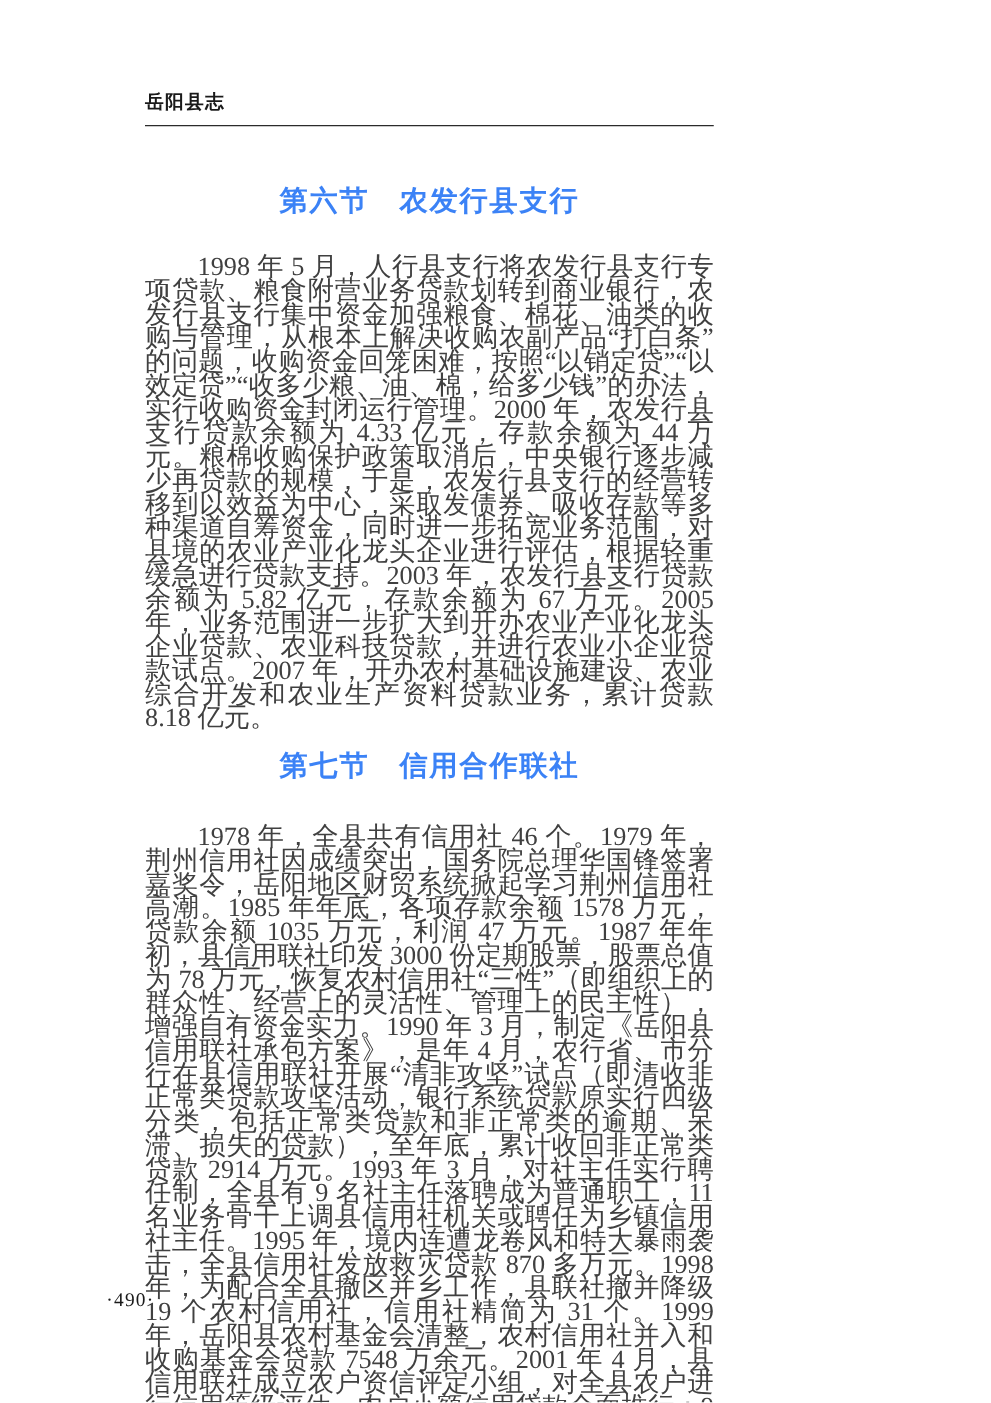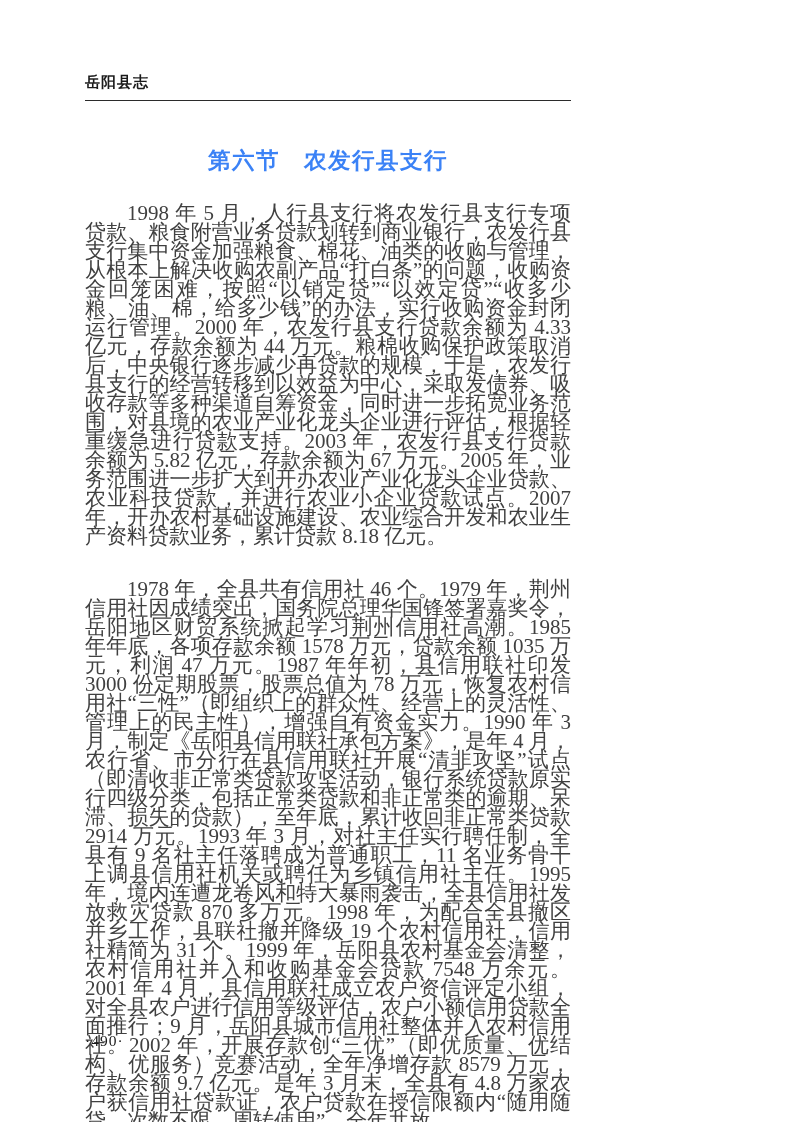--- a/index.html
+++ b/index.html
@@ -12,21 +12,21 @@
     height: 1122px;
     font-family: "Liberation Serif", "DejaVu Serif", serif;
     color: #151515;
     -webkit-font-smoothing: antialiased;
   }
   .page {
     position: relative;
     width: 654px;
     height: 1122px;
     box-sizing: border-box;
-    padding: 73px 83px 0 85px;
+    padding: 73px 83px 0 116px;
     background: #ffffff;
     overflow: hidden;
   }
   .running-header {
     font-family: "Liberation Sans", "DejaVu Sans", sans-serif;
     font-weight: bold;
     font-size: 15px;
     line-height: 18px;
     letter-spacing: 1px;
     padding-bottom: 9px;
@@ -74,18 +74,19 @@
 <div class="page">
 
   <div class="running-header">
     <span>岳阳县志</span>
   </div>
 
   <h1 class="section-title">第六节　农发行县支行</h1>
 
   <p class="body-para">1998 年 5 月，人行县支行将农发行县支行专项贷款、粮食附营业务贷款划转到商业银行，农发行县支行集中资金加强粮食、棉花、油类的收购与管理，从根本上解决收购农副产品“打白条”的问题，收购资金回笼困难，按照“以销定贷”“以效定贷”“收多少粮、油、棉，给多少钱”的办法，实行收购资金封闭运行管理。2000 年，农发行县支行贷款余额为 4.33 亿元，存款余额为 44 万元。粮棉收购保护政策取消后，中央银行逐步减少再贷款的规模，于是，农发行县支行的经营转移到以效益为中心，采取发债券、吸收存款等多种渠道自筹资金，同时进一步拓宽业务范围，对县境的农业产业化龙头企业进行评估，根据轻重缓急进行贷款支持。2003 年，农发行县支行贷款余额为 5.82 亿元，存款余额为 67 万元。2005 年，业务范围进一步扩大到开办农业产业化龙头企业贷款、农业科技贷款，并进行农业小企业贷款试点。2007 年，开办农村基础设施建设、农业综合开发和农业生产资料贷款业务，累计贷款 8.18 亿元。</p>
 
+  <h1 class="section-title title-2">第七节　信用合作联社</h1>
 
   <p class="body-para para-2">1978 年，全县共有信用社 46 个。1979 年，荆州信用社因成绩突出，国务院总理华国锋签署嘉奖令，岳阳地区财贸系统掀起学习荆州信用社高潮。1985 年年底，各项存款余额 1578 万元，贷款余额 1035 万元，利润 47 万元。1987 年年初，县信用联社印发 3000 份定期股票，股票总值为 78 万元，恢复农村信用社“三性”（即组织上的群众性、经营上的灵活性、管理上的民主性），增强自有资金实力。1990 年 3 月，制定《岳阳县信用联社承包方案》，是年 4 月，农行省、市分行在县信用联社开展“清非攻坚”试点（即清收非正常类贷款攻坚活动，银行系统贷款原实行四级分类，包括正常类贷款和非正常类的逾期、呆滞、损失的贷款），至年底，累计收回非正常类贷款 2914 万元。1993 年 3 月，对社主任实行聘任制，全县有 9 名社主任落聘成为普通职工，11 名业务骨干上调县信用社机关或聘任为乡镇信用社主任。1995 年，境内连遭龙卷风和特大暴雨袭击，全县信用社发放救灾贷款 870 多万元。1998 年，为配合全县撤区并乡工作，县联社撤并降级 19 个农村信用社，信用社精简为 31 个。1999 年，岳阳县农村基金会清整，农村信用社并入和收购基金会贷款 7548 万余元。2001 年 4 月，县信用联社成立农户资信评定小组，对全县农户进行信用等级评估，农户小额信用贷款全面推行；9 月，岳阳县城市信用社整体并入农村信用社。2002 年，开展存款创“三优”（即优质量、优结构、优服务）竞赛活动，全年净增存款 8579 万元，存款余额 9.7 亿元。是年 3 月末，全县有 4.8 万家农户获信用社贷款证，农户贷款在授信限额内“随用随贷，次数不限，周转使用”，全年共放</p>
 
   <div class="page-number">·490·</div>
 
 </div>
 
 </body></html>

